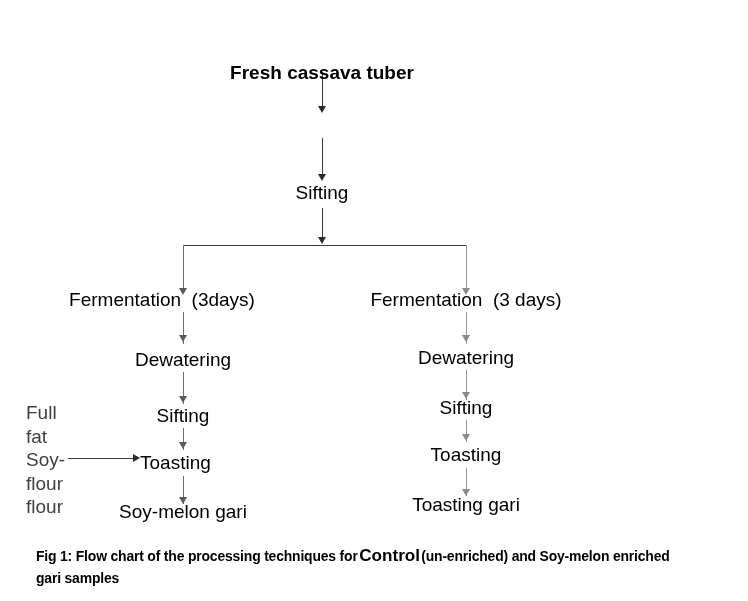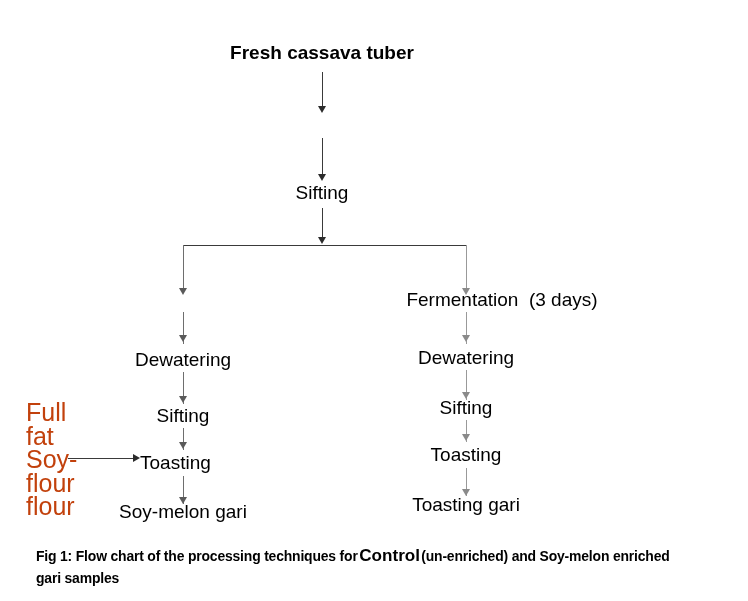--- a/index.html
+++ b/index.html
@@ -34,23 +34,23 @@
   .node.center {
     transform: translateX(-50%);
     text-align: center;
   }
   .node.left { text-align: left; }
 
   
   .sidelabel {
     position: absolute;
     font-family: "Liberation Sans", sans-serif;
-    font-size: 25px;
+    font-size: 19px;
     line-height: 23.5px;
-    color: #c2410c;
+    color: #404040;
     text-align: left;
     z-index: 3;
   }
 
   
   .vline {
     position: absolute;
     width: 1px;
     z-index: 1;
   }
@@ -113,21 +113,21 @@
     display: inline-block;
     transform: scaleX(1.08);
     transform-origin: center;
   }
 </style>
 </head>
 <body>
 
 <div id="page">
 
-  <div class="node center bold" style="left:322px; top:42px;">Fresh cassava tuber</div>
+  <div class="node center bold" style="left:322px; top:62px;">Fresh cassava tuber</div>
 
   <div class="vline dark" style="left:322px; top:72px; height:36px;"></div>
   <div class="arrow-down dark" style="left:322px; top:106px;"></div>
 
 
   <div class="vline dark" style="left:322px; top:138px; height:40px;"></div>
   <div class="arrow-down dark" style="left:322px; top:174px;"></div>
 
   <div class="node center" style="left:322px; top:182px;">Sifting</div>
 
@@ -135,20 +135,21 @@
   <div class="arrow-down dark" style="left:322px; top:237px;"></div>
 
   <div class="hline dark" style="left:183px; top:245px; width:284px;"></div>
 
   <div class="vline mid" style="left:183px; top:245px; height:48px;"></div>
   <div class="arrow-down mid" style="left:183px; top:288px;"></div>
 
   <div class="vline light" style="left:466px; top:245px; height:48px;"></div>
   <div class="arrow-down light" style="left:466px; top:288px;"></div>
 
+  <div class="node center" style="left:162px; top:289px;">Fermentation  (3days)</div>
 
   <div class="vline mid" style="left:183px; top:312px; height:32px;"></div>
   <div class="arrow-down mid" style="left:183px; top:335px;"></div>
 
   <div class="node center" style="left:183px; top:349px;">Dewatering</div>
 
   <div class="vline mid" style="left:183px; top:372px; height:32px;"></div>
   <div class="arrow-down mid" style="left:183px; top:396px;"></div>
 
   <div class="node center" style="left:183px; top:405px;">Sifting</div>
@@ -167,21 +168,21 @@
     <div>Full</div>
     <div>fat</div>
     <div>Soy-</div>
     <div>flour</div>
     <div>flour</div>
   </div>
 
   <div class="hline dark" style="left:68px; top:458px; width:66px;"></div>
   <div class="arrow-right" style="left:133px; top:458px;"></div>
 
-  <div class="node center" style="left:466px; top:289px;margin-left:36px;">Fermentation  (3 days)</div>
+  <div class="node center" style="left:466px; top:289px;">Fermentation  (3 days)</div>
 
   <div class="vline light" style="left:466px; top:312px; height:32px;"></div>
   <div class="arrow-down light" style="left:466px; top:335px;"></div>
 
   <div class="node center" style="left:466px; top:347px;">Dewatering</div>
 
   <div class="vline light" style="left:466px; top:370px; height:30px;"></div>
   <div class="arrow-down light" style="left:466px; top:392px;"></div>
 
   <div class="node center" style="left:466px; top:397px;">Sifting</div>

